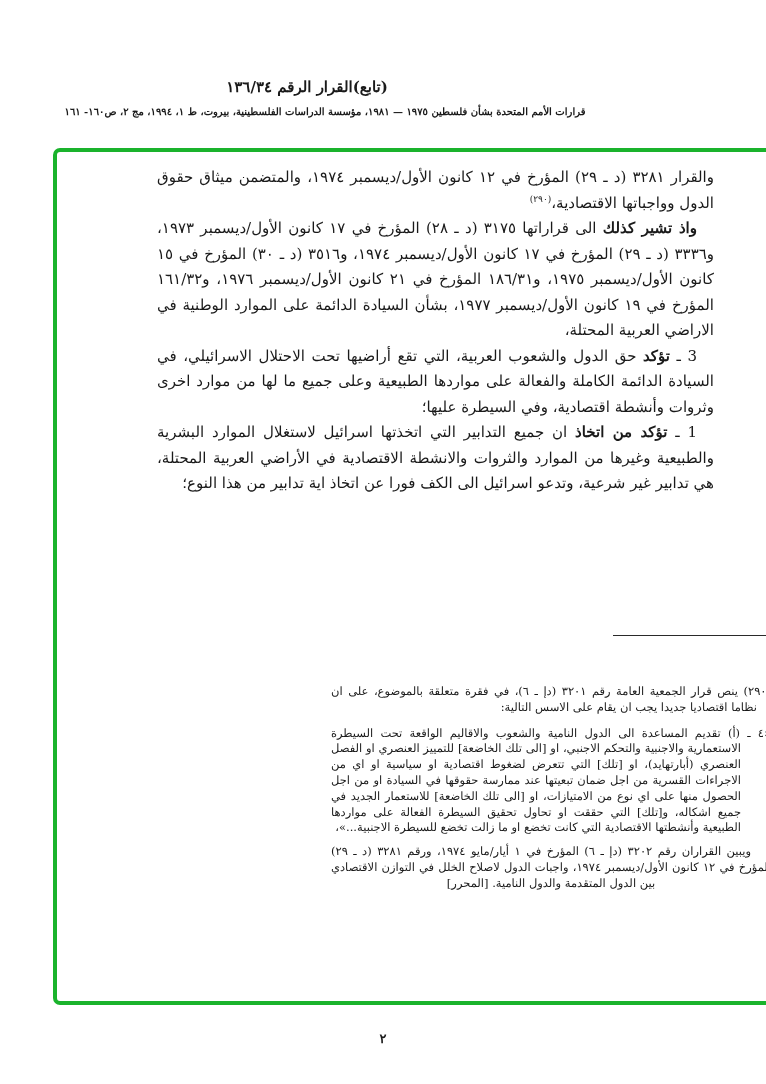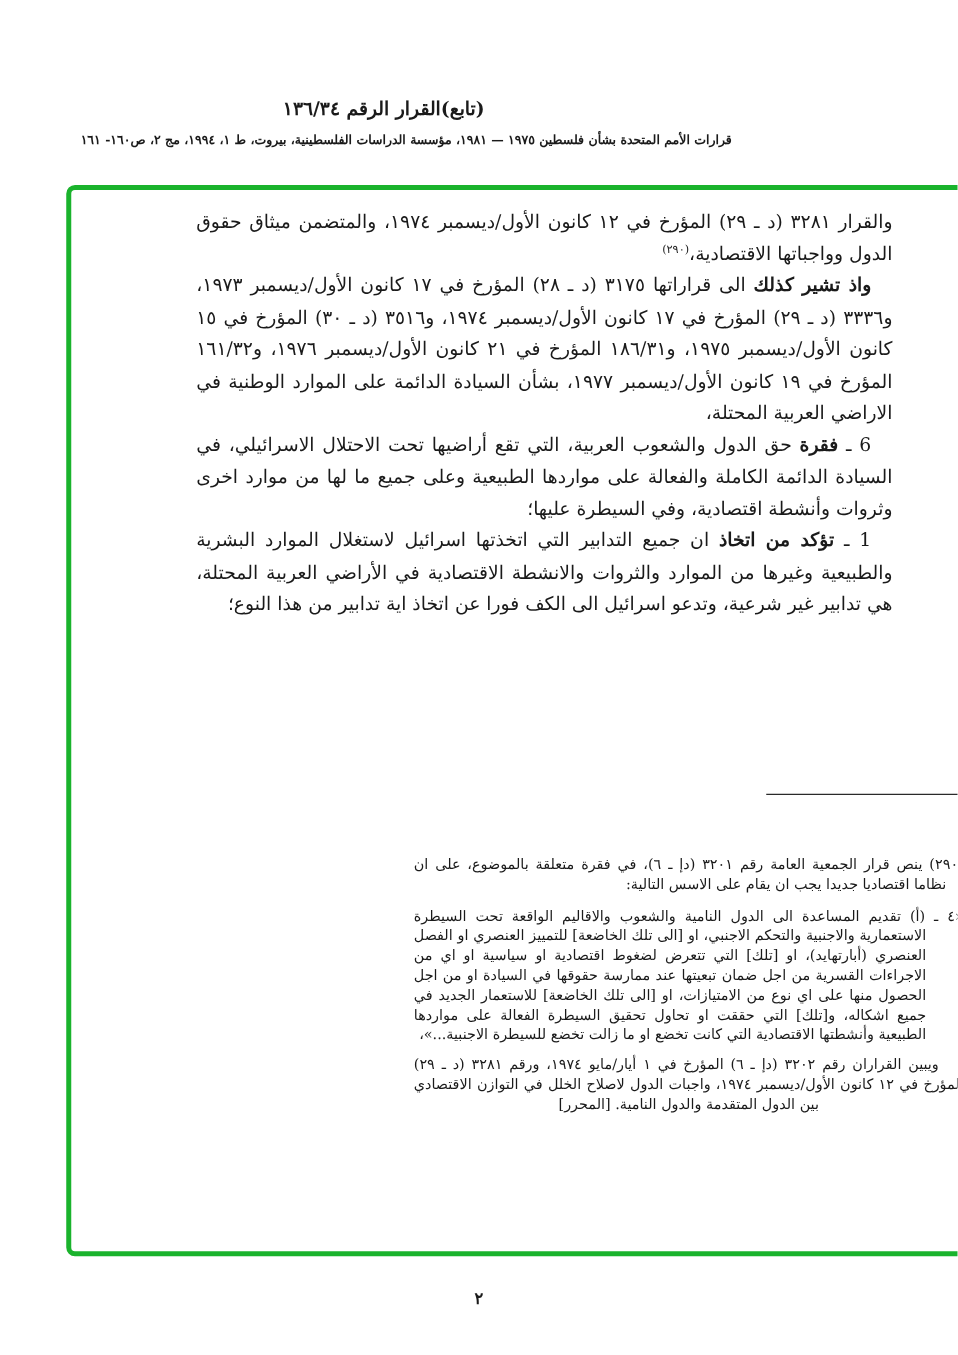--- a/index.html
+++ b/index.html
@@ -53,21 +53,21 @@
 <div class="header">
   <div class="doc-title">(تابع)القرار الرقم ١٣٦/٣٤</div>
   <div class="doc-source">قرارات الأمم المتحدة بشأن فلسطين ١٩٧٥ — ١٩٨١، مؤسسة الدراسات الفلسطينية، بيروت، ط ١، ١٩٩٤، مج ٢، ص١٦٠- ١٦١</div>
 </div>
 
 <div class="frame">
 
   <div class="main-text">
     <p class="para"><span>والقرار ٣٢٨١ (د ـ ٢٩) المؤرخ في ١٢ كانون الأول/ديسمبر ١٩٧٤، والمتضمن ميثاق حقوق الدول وواجباتها الاقتصادية،</span><span class="fnref">(٢٩٠)</span></p>
     <p class="para indent"><span class="lead">واذ تشير كذلك</span><span> الى قراراتها ٣١٧٥ (د ـ ٢٨) المؤرخ في ١٧ كانون الأول/ديسمبر ١٩٧٣، و٣٣٣٦ (د ـ ٢٩) المؤرخ في ١٧ كانون الأول/ديسمبر ١٩٧٤، و٣٥١٦ (د ـ ٣٠) المؤرخ في ١٥ كانون الأول/ديسمبر ١٩٧٥، و١٨٦/٣١ المؤرخ في ٢١ كانون الأول/ديسمبر ١٩٧٦، و١٦١/٣٢ المؤرخ في ١٩ كانون الأول/ديسمبر ١٩٧٧، بشأن السيادة الدائمة على الموارد الوطنية في الاراضي العربية المحتلة،</span></p>
-    <p class="para indent"><span>6 ـ</span> <span class="lead">فقرة</span><span> حق الدول والشعوب العربية، التي تقع أراضيها تحت الاحتلال الاسرائيلي، في السيادة الدائمة الكاملة والفعالة على مواردها الطبيعية وعلى جميع ما لها من موارد اخرى وثروات وأنشطة اقتصادية، وفي السيطرة عليها؛</span></p>
+    <p class="para indent"><span>3 ـ</span> <span class="lead">تؤكد</span><span> حق الدول والشعوب العربية، التي تقع أراضيها تحت الاحتلال الاسرائيلي، في السيادة الدائمة الكاملة والفعالة على مواردها الطبيعية وعلى جميع ما لها من موارد اخرى وثروات وأنشطة اقتصادية، وفي السيطرة عليها؛</span></p>
     <p class="para indent"><span>1 ـ</span> <span class="lead">تؤكد من اتخاذ</span><span> ان جميع التدابير التي اتخذتها اسرائيل لاستغلال الموارد البشرية والطبيعية وغيرها من الموارد والثروات والانشطة الاقتصادية في الأراضي العربية المحتلة، هي تدابير غير شرعية، وتدعو اسرائيل الى الكف فورا عن اتخاذ اية تدابير من هذا النوع؛</span></p>
   </div>
 
   <div class="fn-rule"></div>
 
   <div class="footnote">
     <p class="fn-para fn-hang"><span class="fn-label">(٢٩٠)</span> <span>ينص قرار الجمعية العامة رقم ٣٢٠١ (دإ ـ ٦)، في فقرة متعلقة بالموضوع، على ان نظاما اقتصاديا جديدا يجب ان يقام على الاسس التالية:</span></p>
     <p class="fn-para fn-quote">«٤ ـ (أ) تقديم المساعدة الى الدول النامية والشعوب والاقاليم الواقعة تحت السيطرة الاستعمارية والاجنبية والتحكم الاجنبي، او [الى تلك الخاضعة] للتمييز العنصري او الفصل العنصري (أبارتهايد)، او [تلك] التي تتعرض لضغوط اقتصادية او سياسية او اي من الاجراءات القسرية من اجل ضمان تبعيتها عند ممارسة حقوقها في السيادة او من اجل الحصول منها على اي نوع من الامتيازات، او [الى تلك الخاضعة] للاستعمار الجديد في جميع اشكاله، و[تلك] التي حققت او تحاول تحقيق السيطرة الفعالة على مواردها الطبيعية وأنشطتها الاقتصادية التي كانت تخضع او ما زالت تخضع للسيطرة الاجنبية...»،</p>
     <p class="fn-para fn-close">ويبين القراران رقم ٣٢٠٢ (دإ ـ ٦) المؤرخ في ١ أيار/مايو ١٩٧٤، ورقم ٣٢٨١ (د ـ ٢٩) المؤرخ في ١٢ كانون الأول/ديسمبر ١٩٧٤، واجبات الدول لاصلاح الخلل في التوازن الاقتصادي بين الدول المتقدمة والدول النامية. [المحرر]</p>
   </div>

